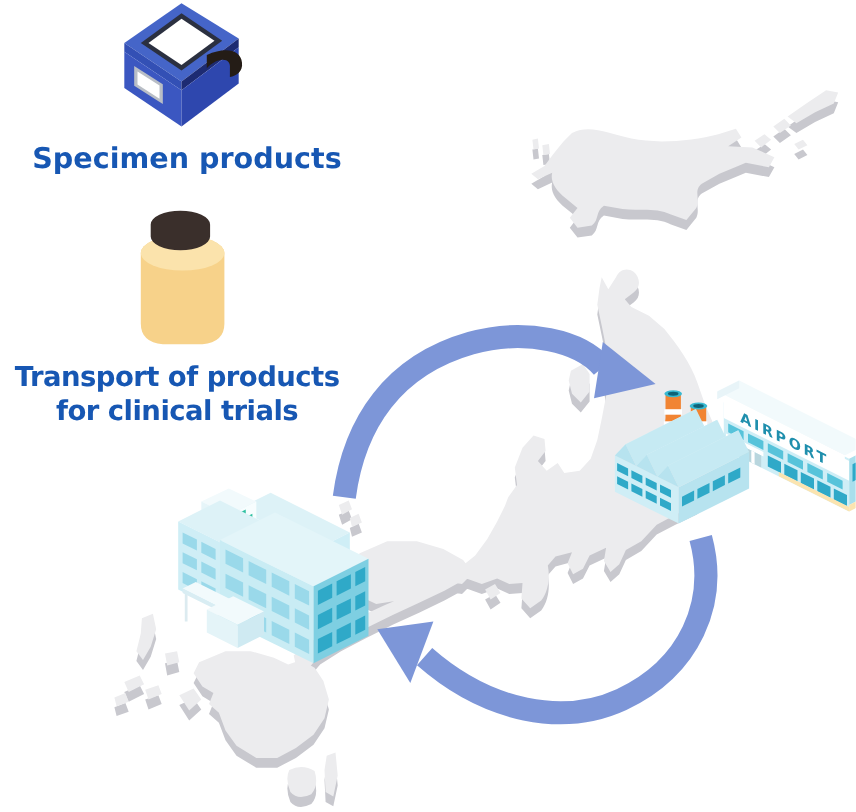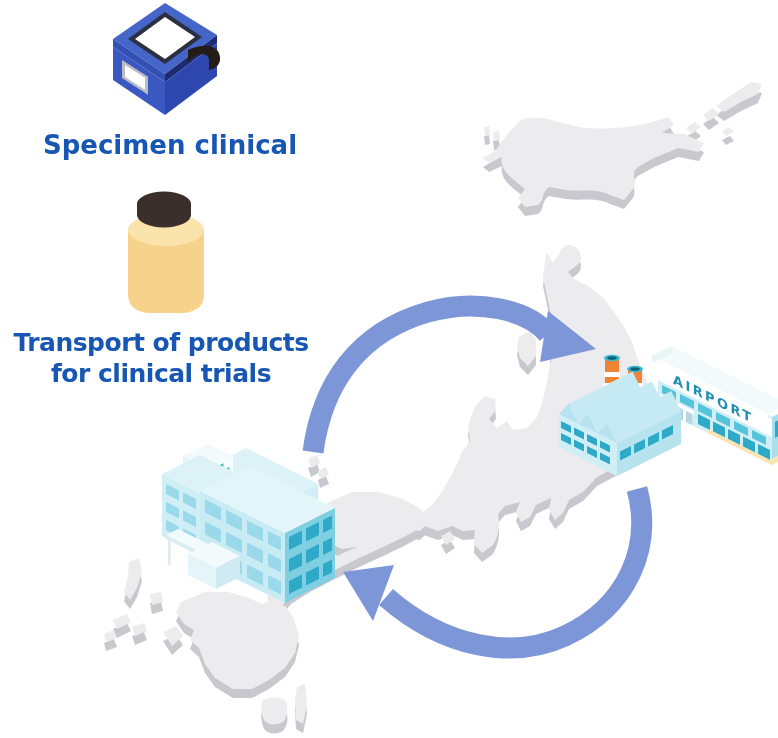--- a/index.html
+++ b/index.html
@@ -247,20 +247,20 @@
     <path d="M96 50 C114 42 127 46 128 57 C129 65 123 69 117 70 L117 62 C118 55 112 52 104 56 C100 58 98 60 96 62 Z" fill="var(--box-strap)"></path>
   </svg>
 
   <svg width="95" height="140" viewBox="0 0 95 140" style="left:118px;top:183px;">
     <path d="M10 47 A38 16 0 0 1 86 47 L86 111 Q86 128 66 130 L30 130 Q10 128 10 111 Z" fill="var(--jar-body)"></path>
     <ellipse cx="48" cy="47" rx="38" ry="16" fill="var(--jar-body-top)"></ellipse>
     <path d="M19 21 A27 12.5 0 0 1 73 21 L73 32 A27 12.5 0 0 1 19 32 Z" fill="var(--jar-lid)"></path>
   </svg>
 
   <div id="cap1" class="cap">
-    <span>Specimen clinical</span>
+    <span>Specimen products</span>
   </div>
   <div id="cap2" class="cap">
     <div>Transport of products</div>
     <div>for clinical trials</div>
   </div>
 
 </div>
 
 </body></html>

